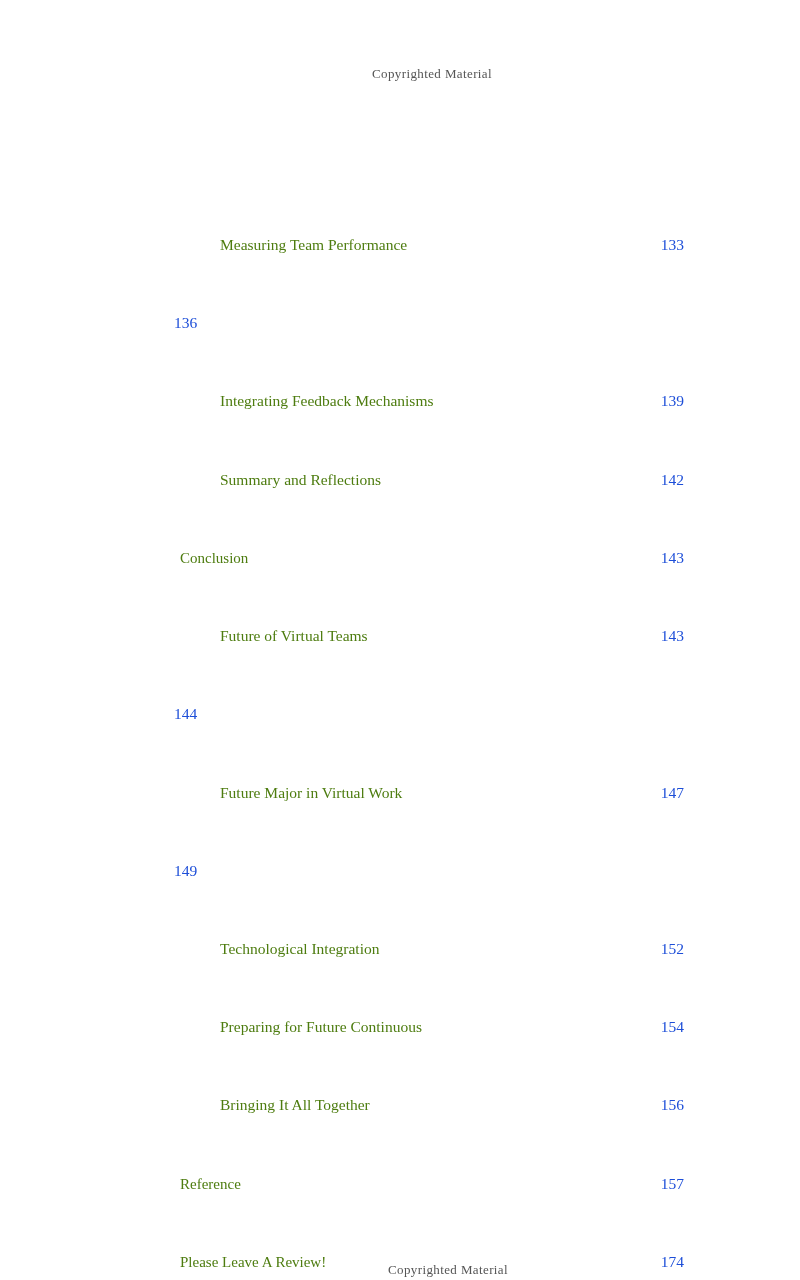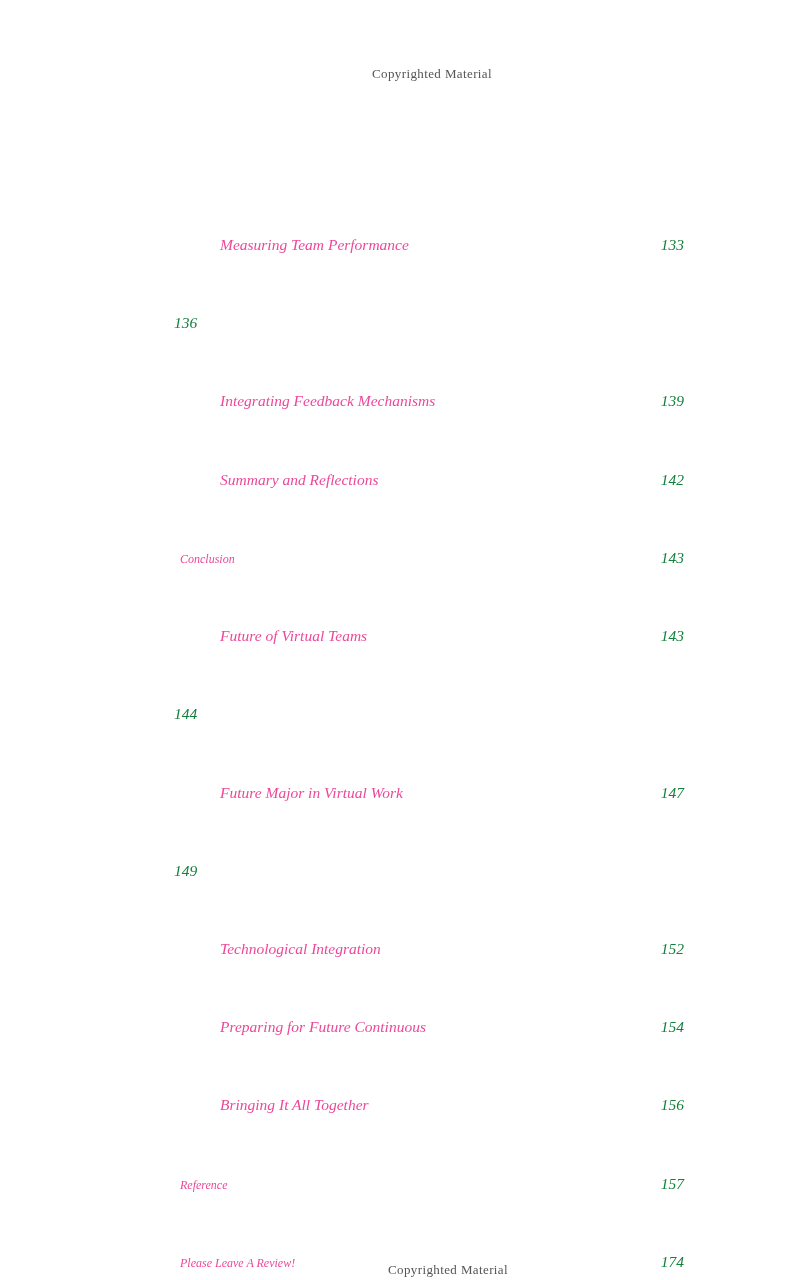--- a/index.html
+++ b/index.html
@@ -42,34 +42,32 @@
     .toc-entry {
       display: flex;
       justify-content: space-between;
       align-items: baseline;
       margin-bottom: 0px;
       line-height: 1.95;
     }
 
     .toc-entry-title {
       font-size: 15.5px;
-      color: #ec4899;
-      font-style: italic;
+      color: #4d7c0f;
     }
 
     .toc-entry-page {
       font-size: 15.5px;
-      color: #15803d;
+      color: #1d4ed8;
       flex-shrink: 0;
       margin-left: 10px;
-      font-style: italic;
     }
 
     .toc-entry.level1 .toc-entry-title {
-      font-size: 12px;
+      font-size: 15px;
       font-weight: normal;
     }
 
     .toc-entry.level2 .toc-entry-title {
       padding-left: 40px;
       font-size: 15.5px;
     }
   </style>
 </head>
 <body>

